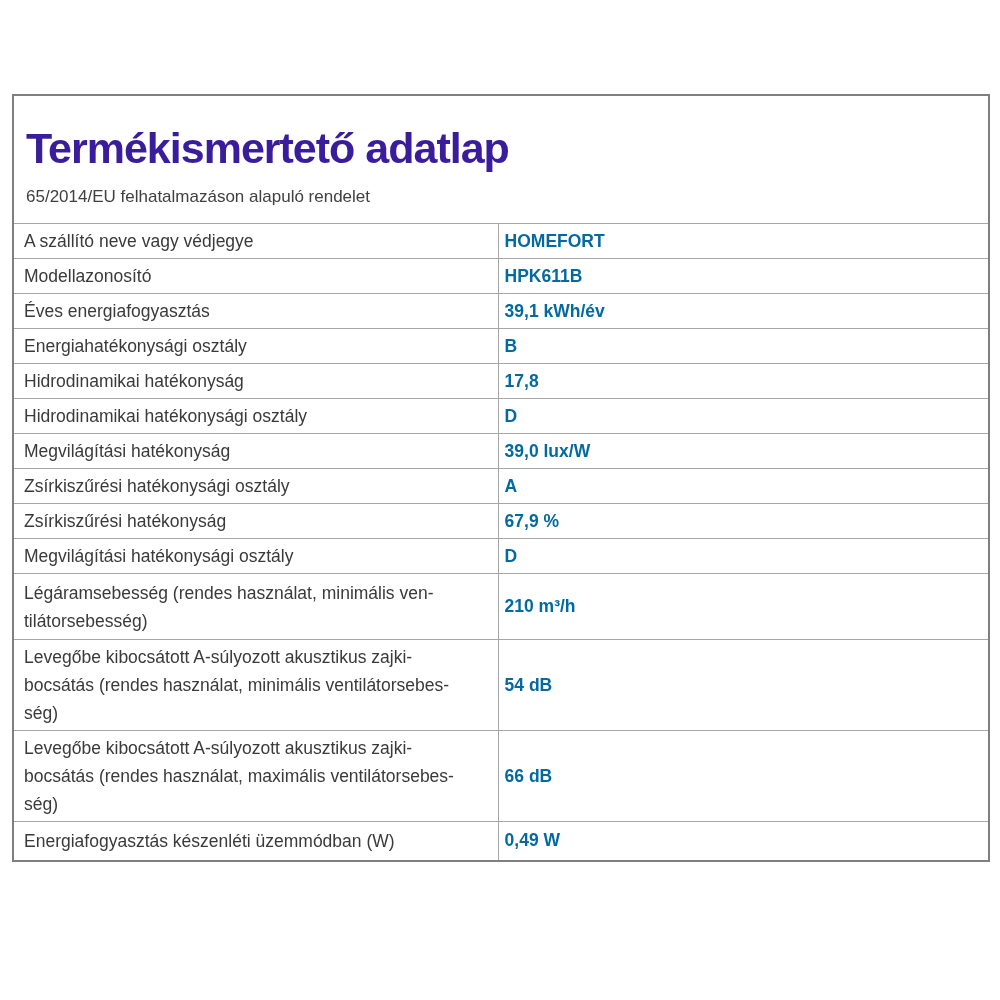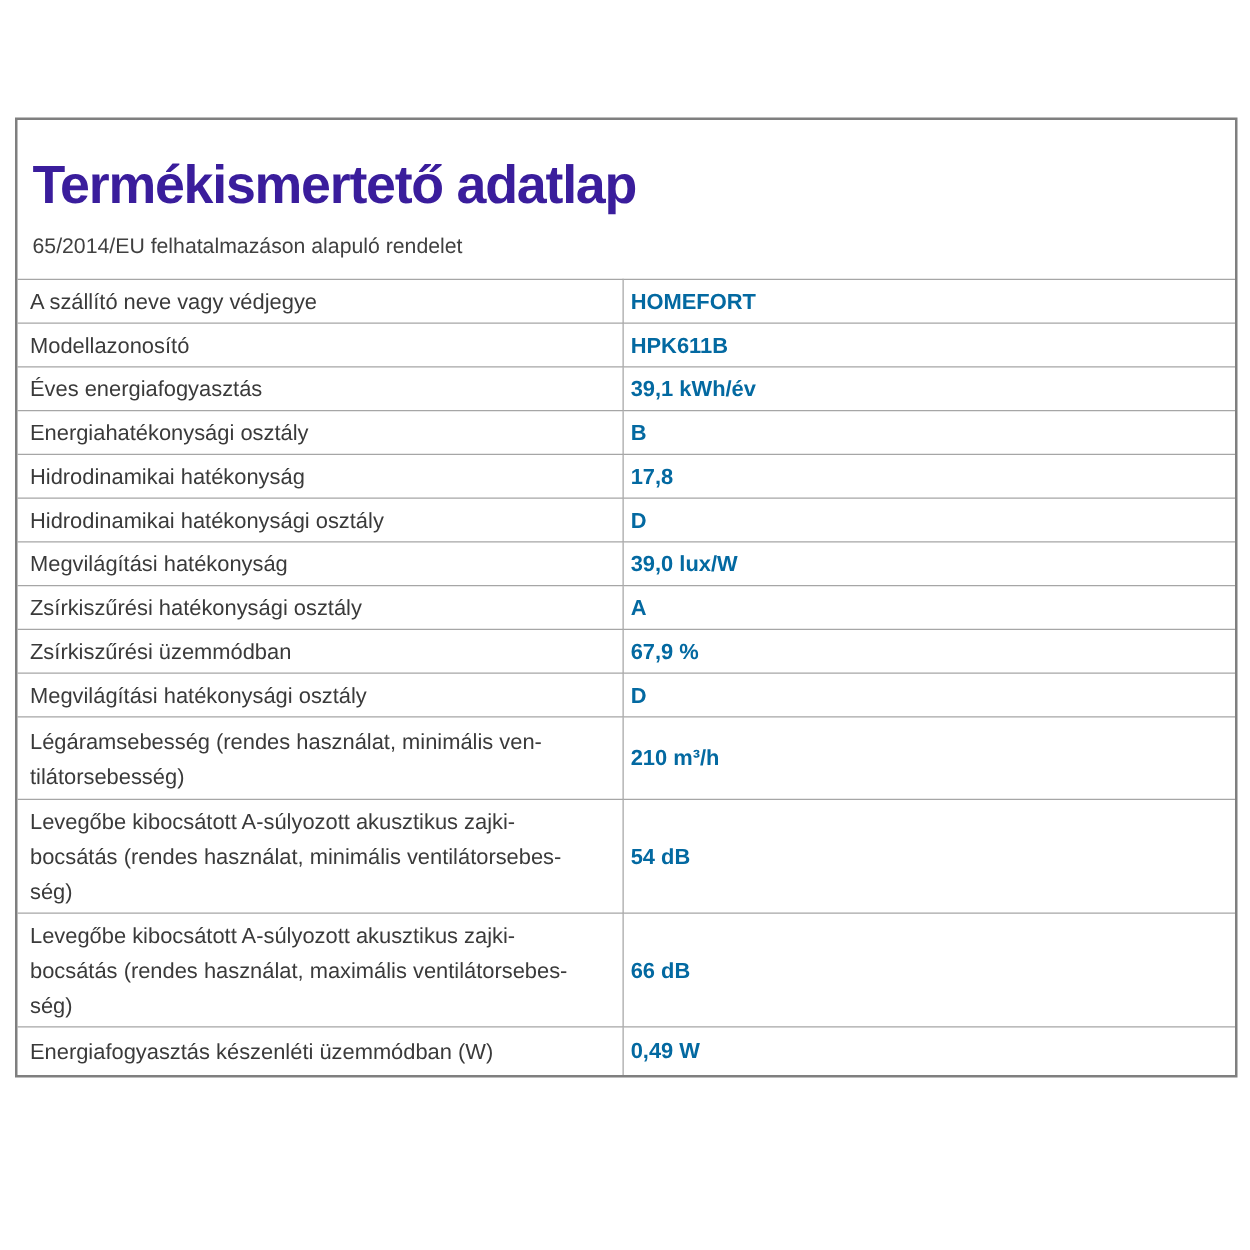--- a/index.html
+++ b/index.html
@@ -114,21 +114,21 @@
       </tr>
       <tr class="r-1">
         <td class="label-cell">Megvilágítási hatékonyság</td>
         <td class="value-cell">39,0 lux/W</td>
       </tr>
       <tr class="r-1">
         <td class="label-cell">Zsírkiszűrési hatékonysági osztály</td>
         <td class="value-cell">A</td>
       </tr>
       <tr class="r-1">
-        <td class="label-cell">Zsírkiszűrési üzemmódban</td>
+        <td class="label-cell">Zsírkiszűrési hatékonyság</td>
         <td class="value-cell">67,9 %</td>
       </tr>
       <tr class="r-1">
         <td class="label-cell">Megvilágítási hatékonysági osztály</td>
         <td class="value-cell">D</td>
       </tr>
       <tr class="r-2">
         <td class="label-cell">Légáramsebesség (rendes használat, minimális ven-
 tilátorsebesség)</td>
         <td class="value-cell">210 m³/h</td>

